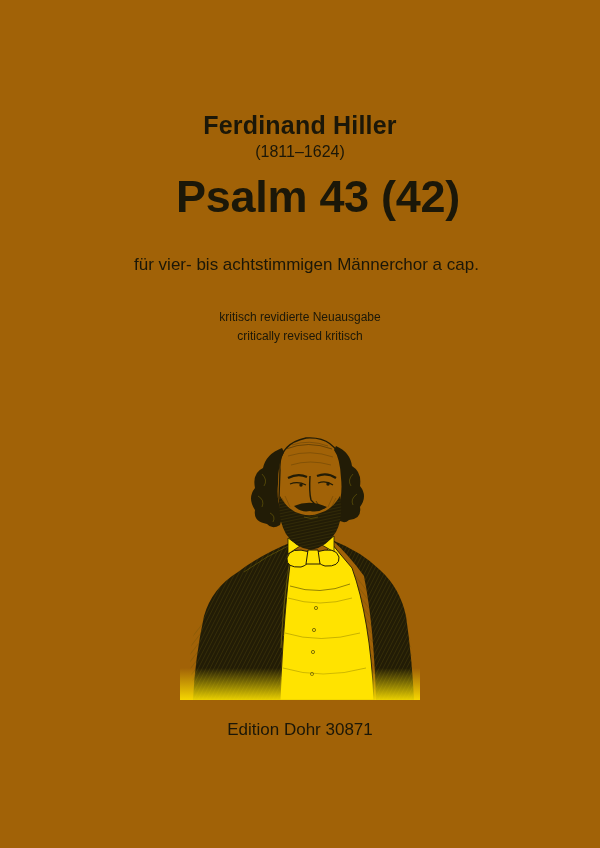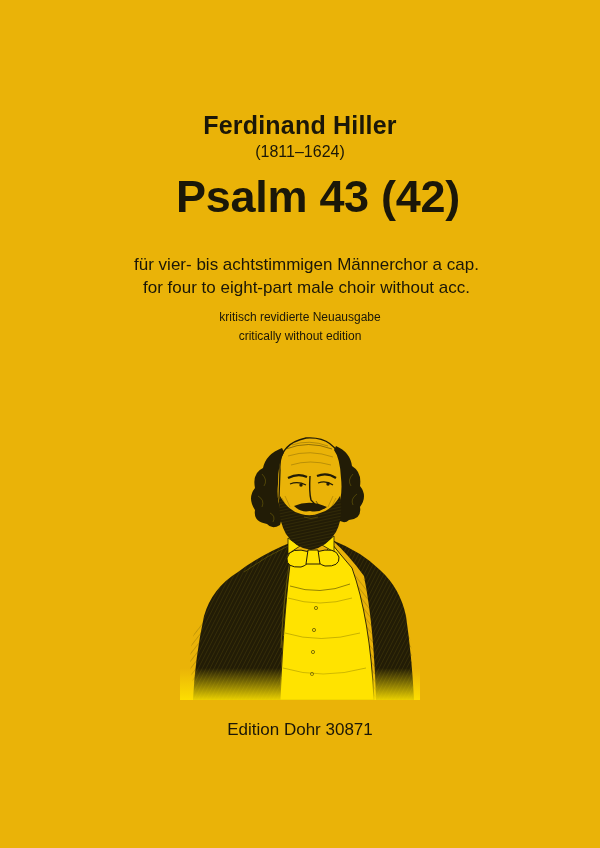--- a/index.html
+++ b/index.html
@@ -1,21 +1,21 @@
 <!DOCTYPE html>
 <html><head>
 <meta charset="utf-8">
 <style>
   html, body { margin: 0; padding: 0; background: #888; }
   .cover {
     position: relative;
     width: 600px;
     height: 848px;
     margin: 0 auto;
-    background: #eab308;
+    background: #a16207;
     font-family: "Liberation Sans", sans-serif;
     color: #1b1708;
     overflow: hidden;
   }
   .centered { position: absolute; left: 0; right: 0; text-align: center; }
   .composer {
     top: 111px;
     font-size: 25px;
     font-weight: 700;
     letter-spacing: 0.2px;
@@ -62,26 +62,25 @@
 <div class="cover">
 
   <div class="centered composer">Ferdinand Hiller</div>
 
   <div class="centered dates">(1811–1624)</div>
 
   <h1 class="centered title">Psalm 43 (42)</h1>
 
   <div class="centered scoring">
     <div>für vier- bis achtstimmigen Männerchor a cap.</div>
-    <div>for four to eight-part male choir without acc.</div>
   </div>
 
   <div class="centered edition">
     <div>kritisch revidierte Neuausgabe</div>
-    <div>critically without edition</div>
+    <div>critically revised kritisch</div>
   </div>
 
   <svg class="portrait" viewBox="0 0 240 282" role="img" aria-label="Engraved vignette portrait of Ferdinand Hiller">
     <defs>
       <pattern id="vlh" patternUnits="userSpaceOnUse" width="4.5" height="4.5" patternTransform="rotate(38)">
         <line x1="0" y1="0" x2="0" y2="4.5" stroke="#584a08" stroke-width="0.8"></line>
       </pattern>
       <pattern id="vrh" patternUnits="userSpaceOnUse" width="4.5" height="4.5" patternTransform="rotate(-38)">
         <line x1="0" y1="0" x2="0" y2="4.5" stroke="#584a08" stroke-width="0.8"></line>
       </pattern>

